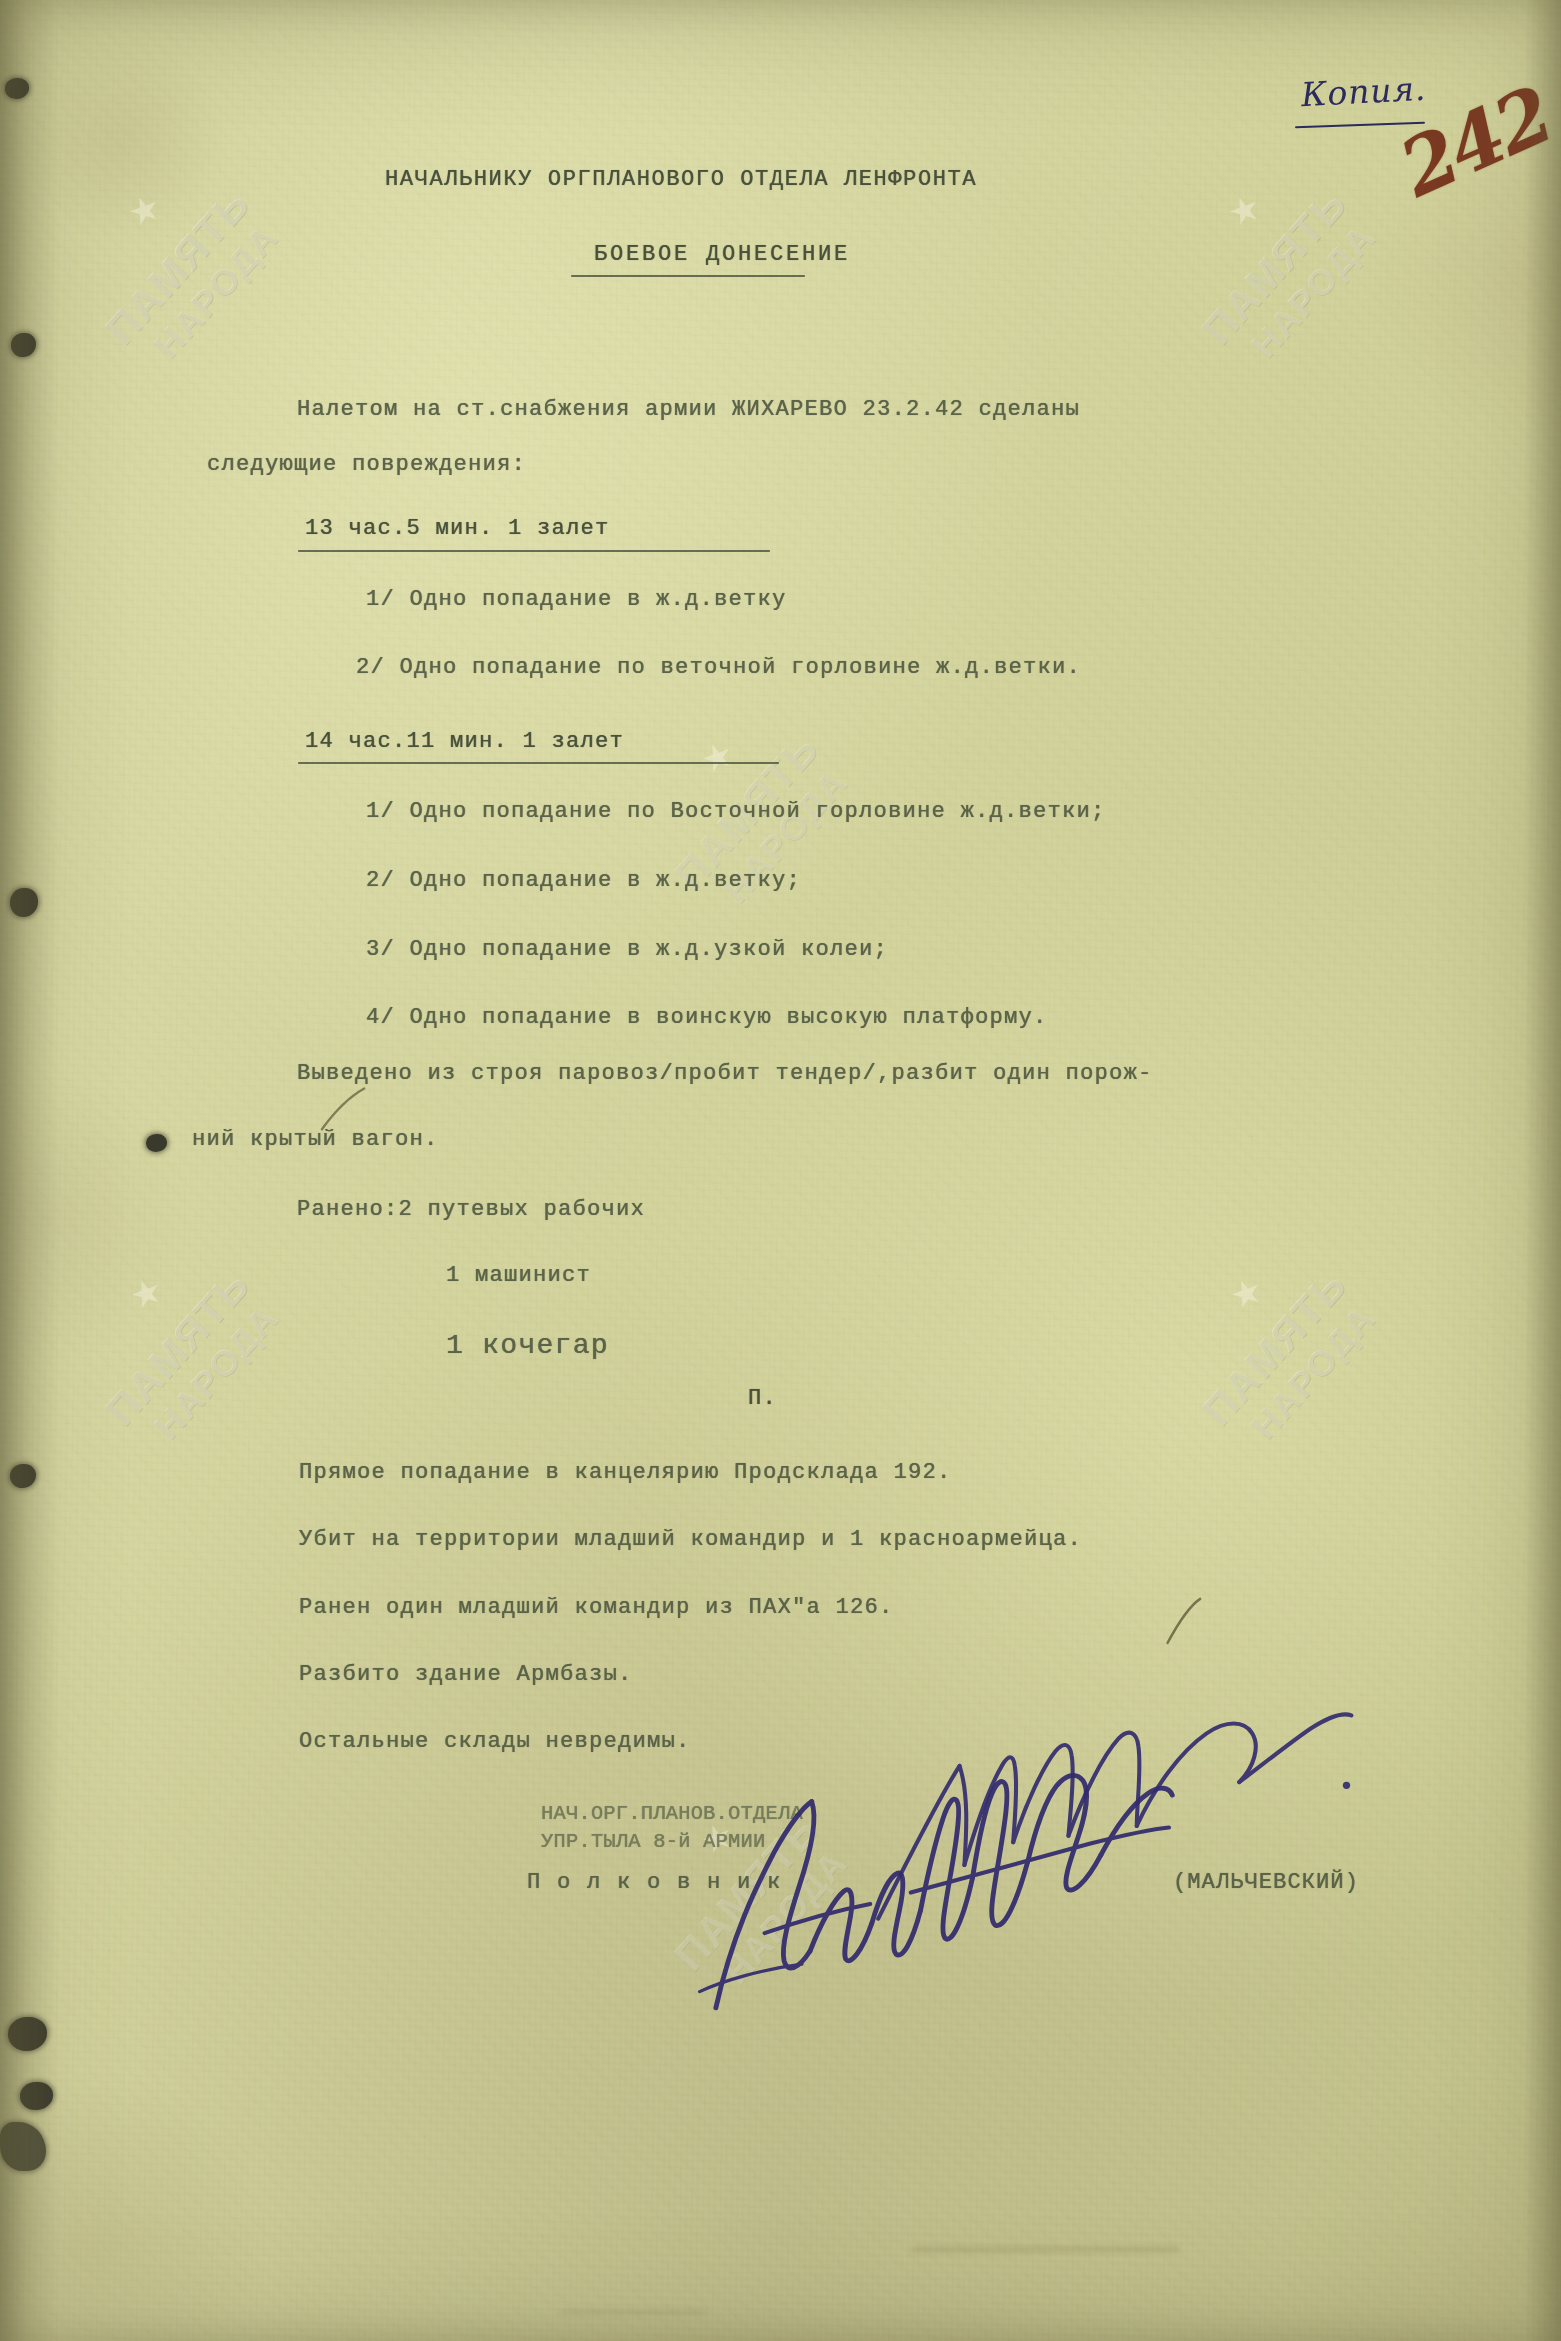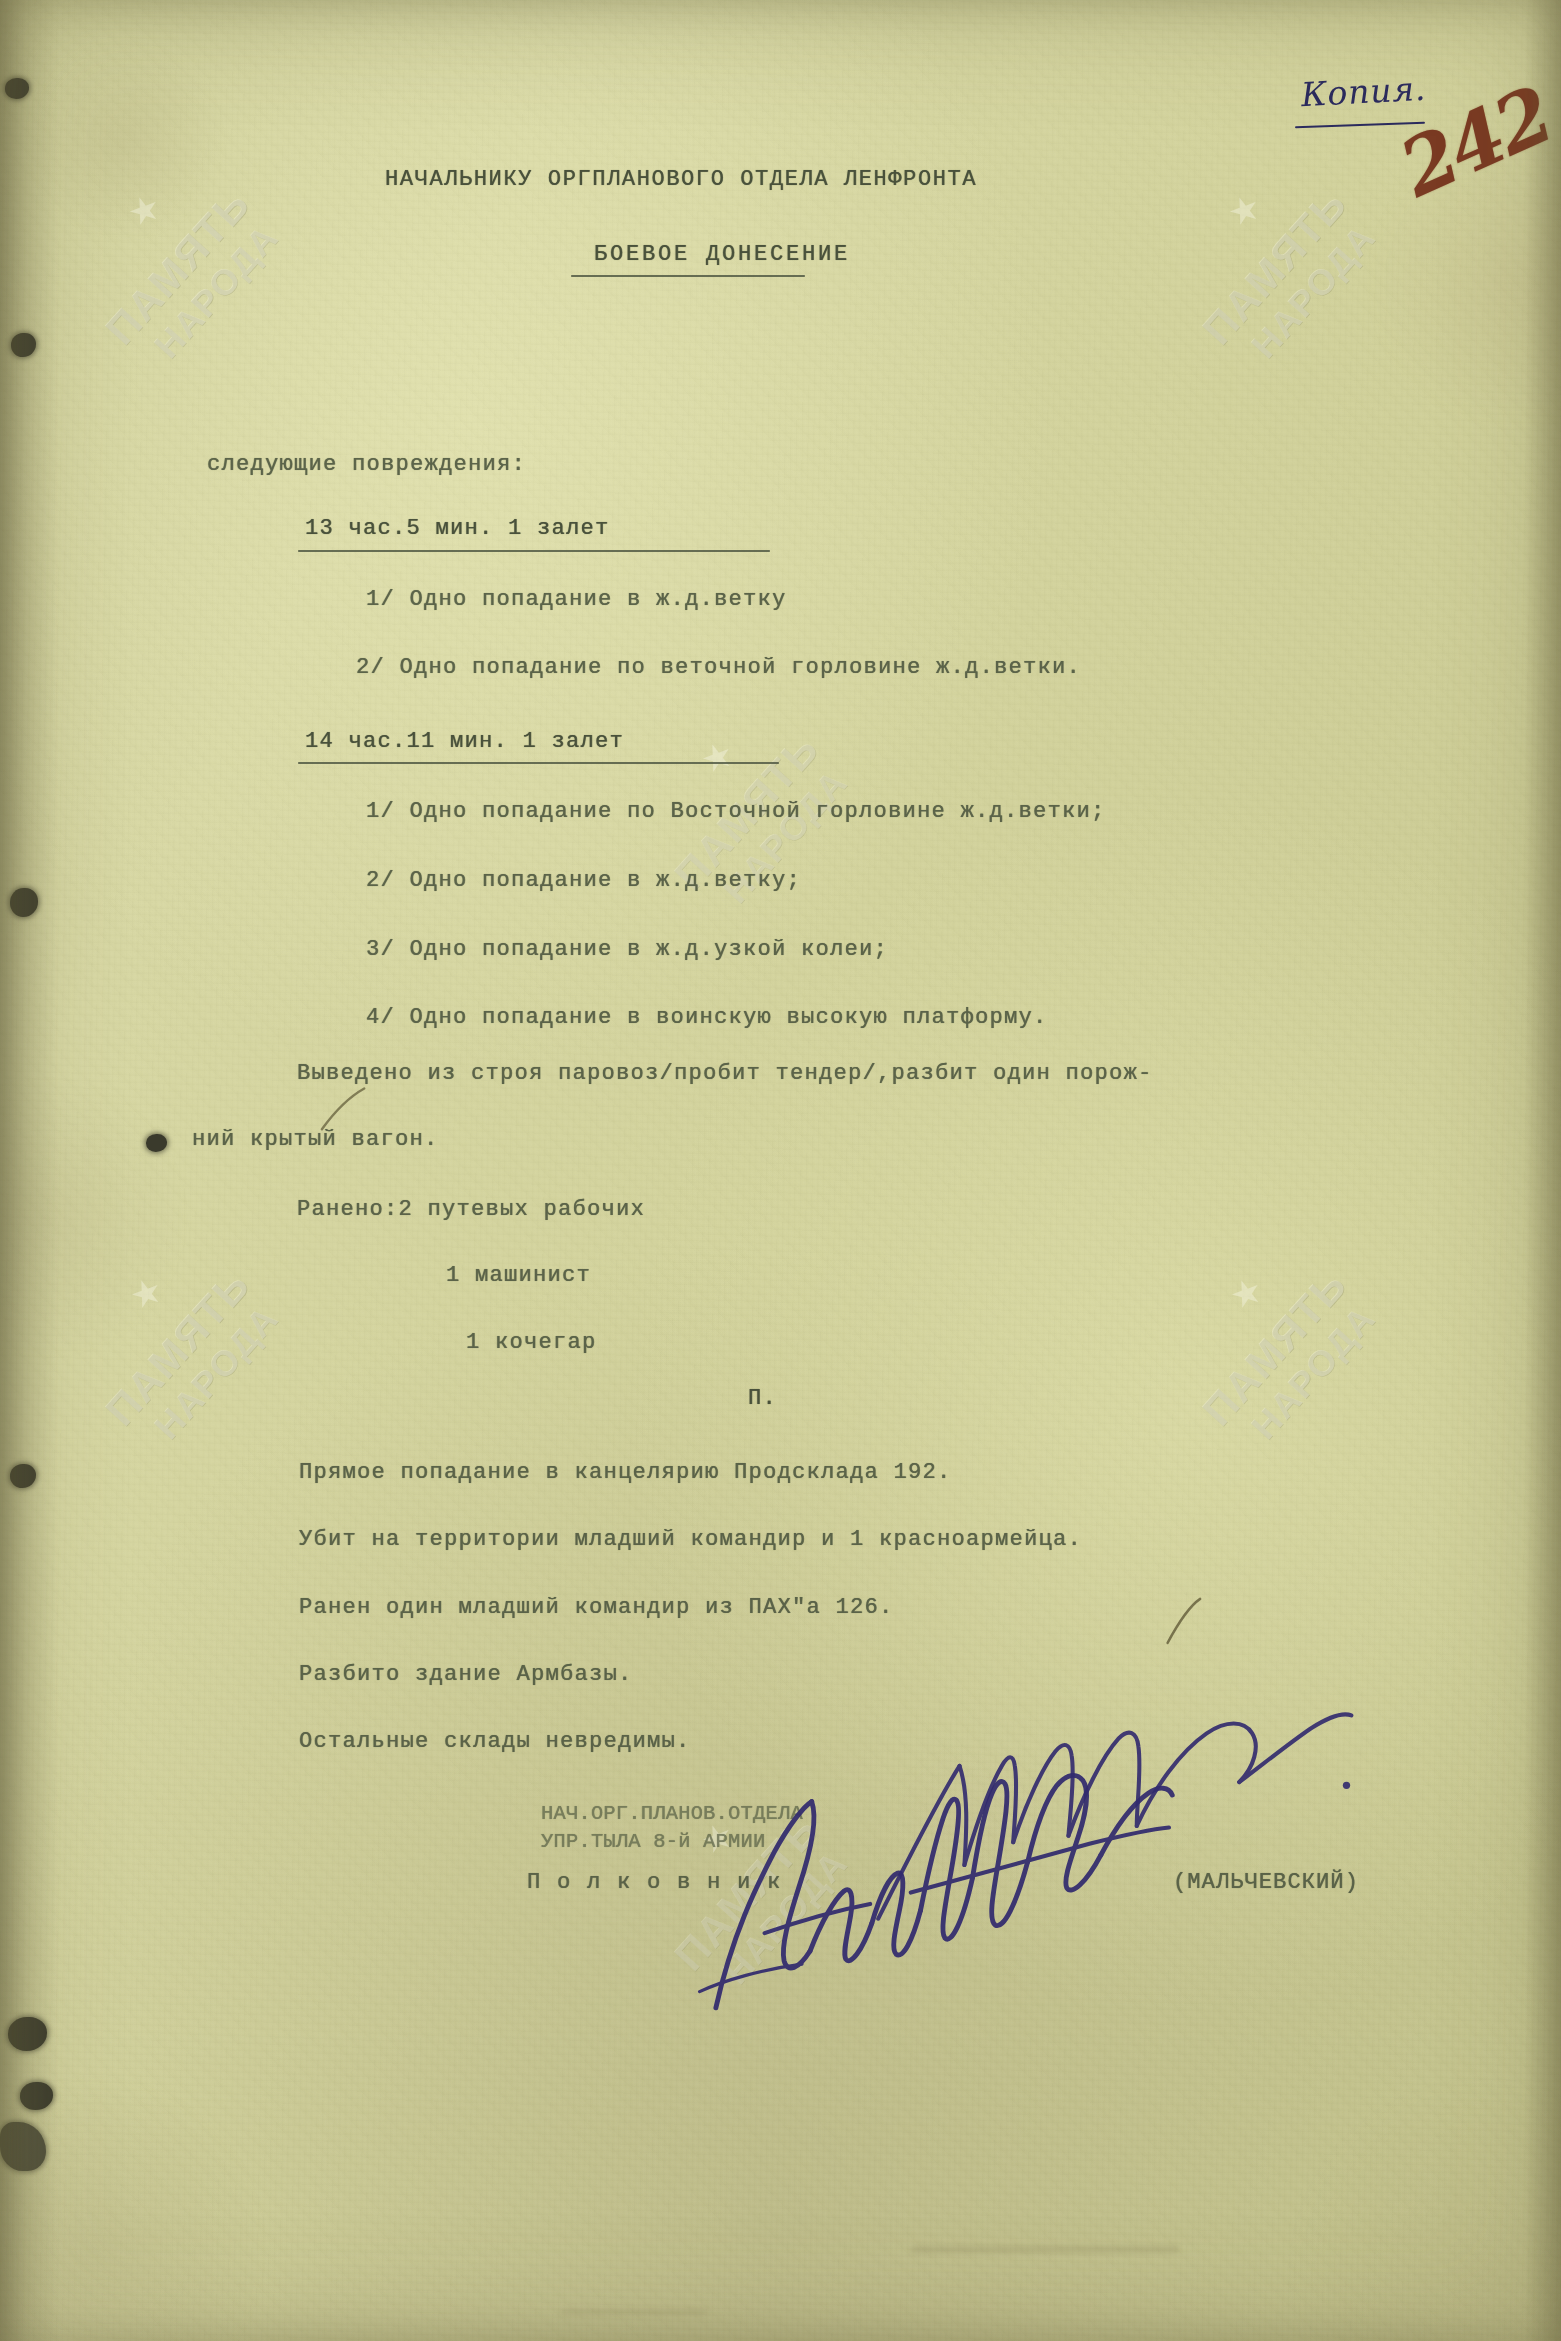--- a/index.html
+++ b/index.html
@@ -239,20 +239,21 @@
   </div>
   <div class="wm-star" style="left:701px; top:1805px; transform: rotate(-20deg);">★</div>
 
   <div class="doc">
 
     <div class="tx strong" style="left:385px; top:167px; font-size:22px; letter-spacing:1.6px;">НАЧАЛЬНИКУ ОРГПЛАНОВОГО ОТДЕЛА ЛЕНФРОНТА</div>
 
     <div class="tx strong" style="left:594px; top:242px; font-size:22px; letter-spacing:2.8px;">БОЕВОЕ ДОНЕСЕНИЕ</div>
     <div class="underline-rule" style="left:571px; top:275px; width:234px;"></div>
 
+    <div class="tx" style="left:297px; top:397px; font-size:22px; letter-spacing:1.3px;">Налетом на ст.снабжения армии ЖИХАРЕВО 23.2.42 сделаны</div>
     <div class="tx" style="left:207px; top:452px; font-size:22px; letter-spacing:1.3px;">следующие повреждения:</div>
 
     <div class="tx strong" style="left:305px; top:516px; font-size:22px; letter-spacing:1.3px;text-align:right;">13 час.5 мин. 1 залет</div>
     <div class="underline-rule" style="left:298px; top:550px; width:472px; height:1.6px;"></div>
 
     <div class="tx" style="left:366px; top:587px; font-size:22px; letter-spacing:1.3px;">1/ Одно попадание в ж.д.ветку</div>
     <div class="tx" style="left:356px; top:655px; font-size:22px; letter-spacing:1.3px;">2/ Одно попадание по веточной горловине ж.д.ветки.</div>
 
     <div class="tx strong" style="left:305px; top:729px; font-size:22px; letter-spacing:1.3px;">14 час.11 мин. 1 залет</div>
     <div class="underline-rule" style="left:298px; top:762px; width:481px; height:1.6px;"></div>
@@ -260,21 +261,21 @@
     <div class="tx" style="left:366px; top:799px; font-size:22px; letter-spacing:1.3px;">1/ Одно попадание по Восточной горловине ж.д.ветки;</div>
     <div class="tx" style="left:366px; top:868px; font-size:22px; letter-spacing:1.3px;">2/ Одно попадание в ж.д.ветку;</div>
     <div class="tx" style="left:366px; top:937px; font-size:22px; letter-spacing:1.3px;">3/ Одно попадание в ж.д.узкой колеи;</div>
     <div class="tx" style="left:366px; top:1005px; font-size:22px; letter-spacing:1.3px;">4/ Одно попадание в воинскую высокую платформу.</div>
 
     <div class="tx" style="left:297px; top:1061px; font-size:22px; letter-spacing:1.3px;">Выведено из строя паровоз/пробит тендер/,разбит один порож-</div>
     <div class="tx" style="left:192px; top:1127px; font-size:22px; letter-spacing:1.3px;">ний крытый вагон.</div>
 
     <div class="tx" style="left:297px; top:1197px; font-size:22px; letter-spacing:1.3px;">Ранено:2 путевых рабочих</div>
     <div class="tx" style="left:446px; top:1263px; font-size:22px; letter-spacing:1.3px;">1 машинист</div>
-    <div class="tx" style="left:446px; top:1330px; font-size:22px; letter-spacing:1.3px;margin-left:20px;">1 кочегар</div>
+    <div class="tx" style="left:446px; top:1330px; font-size:28px; letter-spacing:1.3px;">1 кочегар</div>
 
     <div class="tx strong" style="left:748px; top:1386px; font-size:22px; letter-spacing:1.3px;">П.</div>
 
     <div class="tx" style="left:299px; top:1460px; font-size:22px; letter-spacing:1.3px;text-align:right;">Прямое попадание в канцелярию Продсклада 192.</div>
     <div class="tx" style="left:299px; top:1527px; font-size:22px; letter-spacing:1.3px;">Убит на территории младший командир и 1 красноармейца.</div>
     <div class="tx" style="left:299px; top:1595px; font-size:22px; letter-spacing:1.3px;">Ранен один младший командир из ПАХ"а 126.</div>
     <div class="tx" style="left:299px; top:1662px; font-size:22px; letter-spacing:1.3px;">Разбито здание Армбазы.</div>
     <div class="tx" style="left:299px; top:1729px; font-size:22px; letter-spacing:1.3px;">Остальные склады невредимы.</div>
 
     <div class="tx faint" style="left:541px; top:1802px; font-size:20.3px; letter-spacing:0.3px;">НАЧ.ОРГ.ПЛАНОВ.ОТДЕЛА</div>

